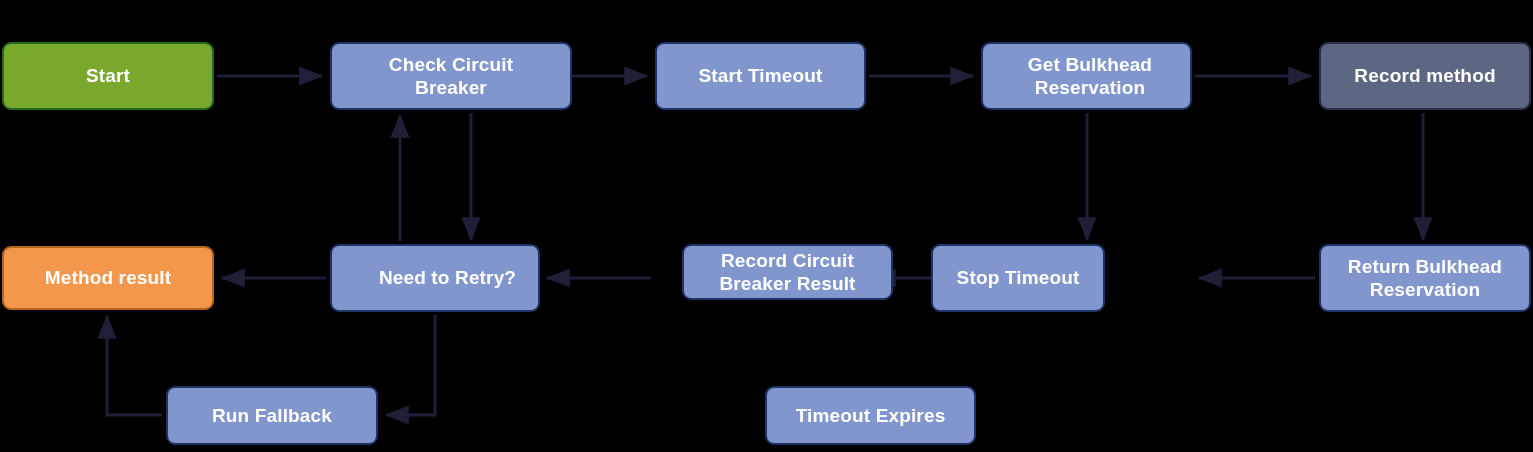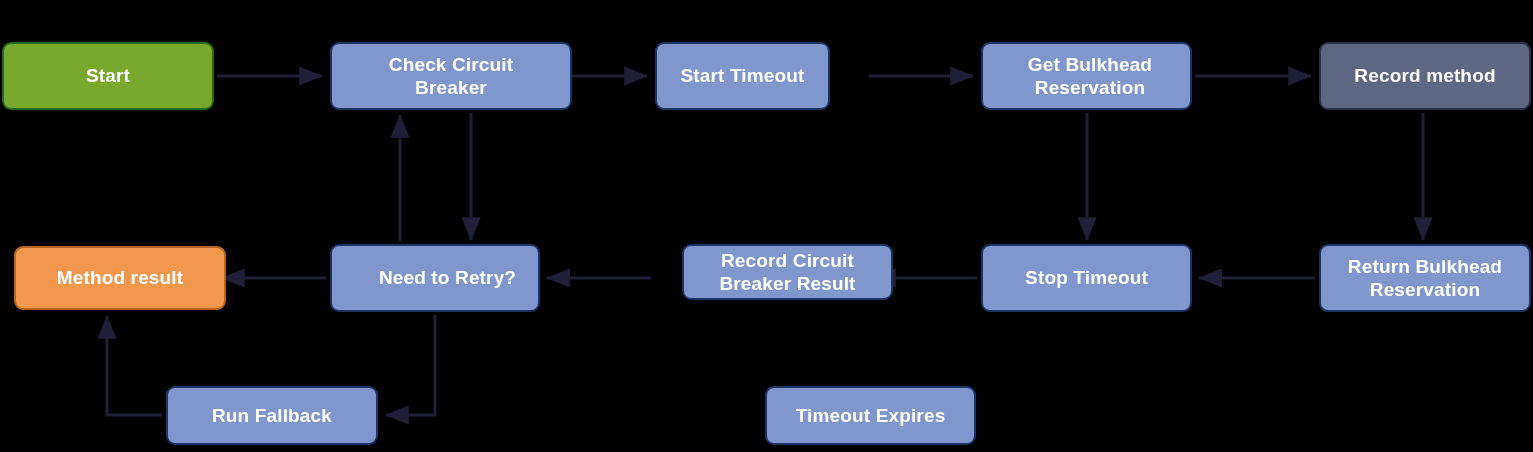--- a/index.html
+++ b/index.html
@@ -54,21 +54,20 @@
     background: #5d6782;
     border-color: #2a3048;
   }
   .n-start {
     background: #7aa82c;
     border-color: #1f6b1f;
   }
   .n-result {
     background: #f3974d;
     border-color: #b5651d;
-    margin-left: 12px;
   }
 </style>
 </head>
 <body>
 
 <div id="canvas">
   <svg class="edges" viewBox="0 0 1533 452">
     <defs>
       <marker id="arrowhead" markerWidth="9" markerHeight="9" refX="7.6" refY="3.2" orient="auto" markerUnits="strokeWidth">
         <path d="M0,0 L8,3.2 L0,6.4 z" fill="#1f1f38"></path>
@@ -92,41 +91,41 @@
       </g>
   </svg>
   <div id="node-layer">
       <div class="node n-start" style="left: 2px; top: 42px; width: 212px; height: 68px; text-align: center;">
         <span class="node-label">Start</span>
       </div>
       <div class="node n-process" style="left: 330px; top: 42px; width: 242px; height: 68px;">
         <span class="node-label">Check Circuit
 Breaker</span>
       </div>
-      <div class="node n-process" style="left: 655px; top: 42px; width: 175px; height: 68px;">
+      <div class="node n-process" style="left: 655px; top: 42px; width: 211px; height: 68px;">
         <span class="node-label">Start Timeout</span>
       </div>
       <div class="node n-process" style="left: 981px; top: 42px; width: 211px; height: 68px; padding-left: 15px;">
         <span class="node-label">Get Bulkhead
 Reservation</span>
       </div>
       <div class="node n-execute" style="left: 1319px; top: 42px; width: 212px; height: 68px;">
         <span class="node-label">Record method</span>
       </div>
       <div class="node n-result" style="left: 2px; top: 246px; width: 212px; height: 64px;">
         <span class="node-label">Method result</span>
       </div>
       <div class="node n-process" style="left: 330px; top: 244px; width: 210px; height: 68px; padding-left: 33px;">
         <span class="node-label">Need to Retry?</span>
       </div>
       <div class="node n-process" style="left: 682px; top: 244px; width: 211px; height: 56px; justify-content: center;">
         <span class="node-label">Record Circuit
 Breaker Result</span>
       </div>
-      <div class="node n-process" style="left: 981px; top: 244px; width: 211px; height: 68px;">
+      <div class="node n-process" style="left: 931px; top: 244px; width: 174px; height: 68px;">
         <span class="node-label">Stop Timeout</span>
       </div>
       <div class="node n-process" style="left: 1319px; top: 244px; width: 212px; height: 68px;">
         <span class="node-label">Return Bulkhead
 Reservation</span>
       </div>
       <div class="node n-process" style="left: 166px; top: 386px; width: 212px; height: 59px;">
         <span class="node-label">Run Fallback</span>
       </div>
       <div class="node n-process" style="left: 753px; top: 386px; width: 211px; height: 59px; margin-left: 12px;">

